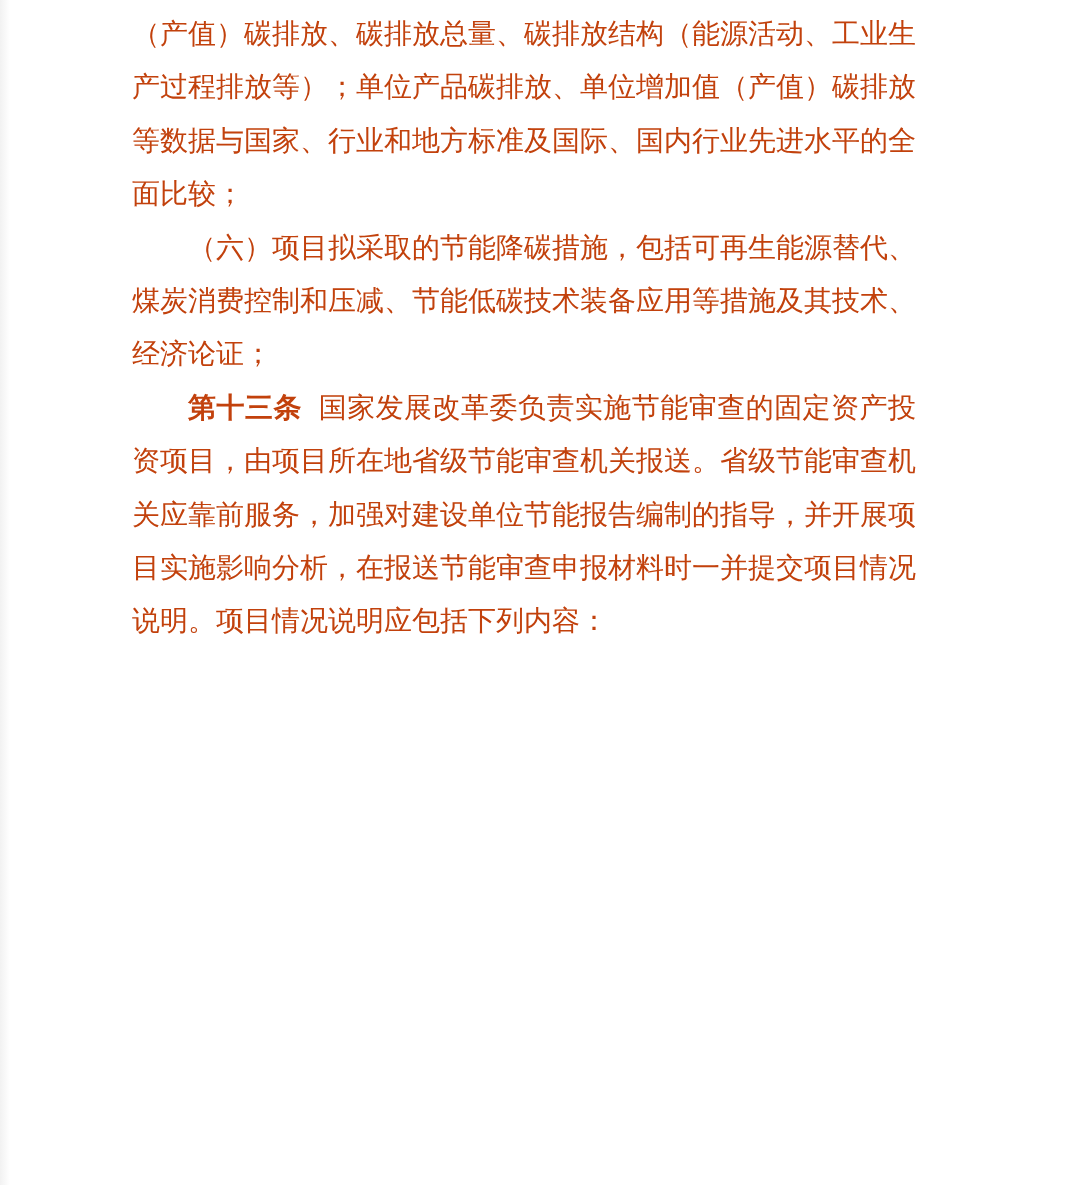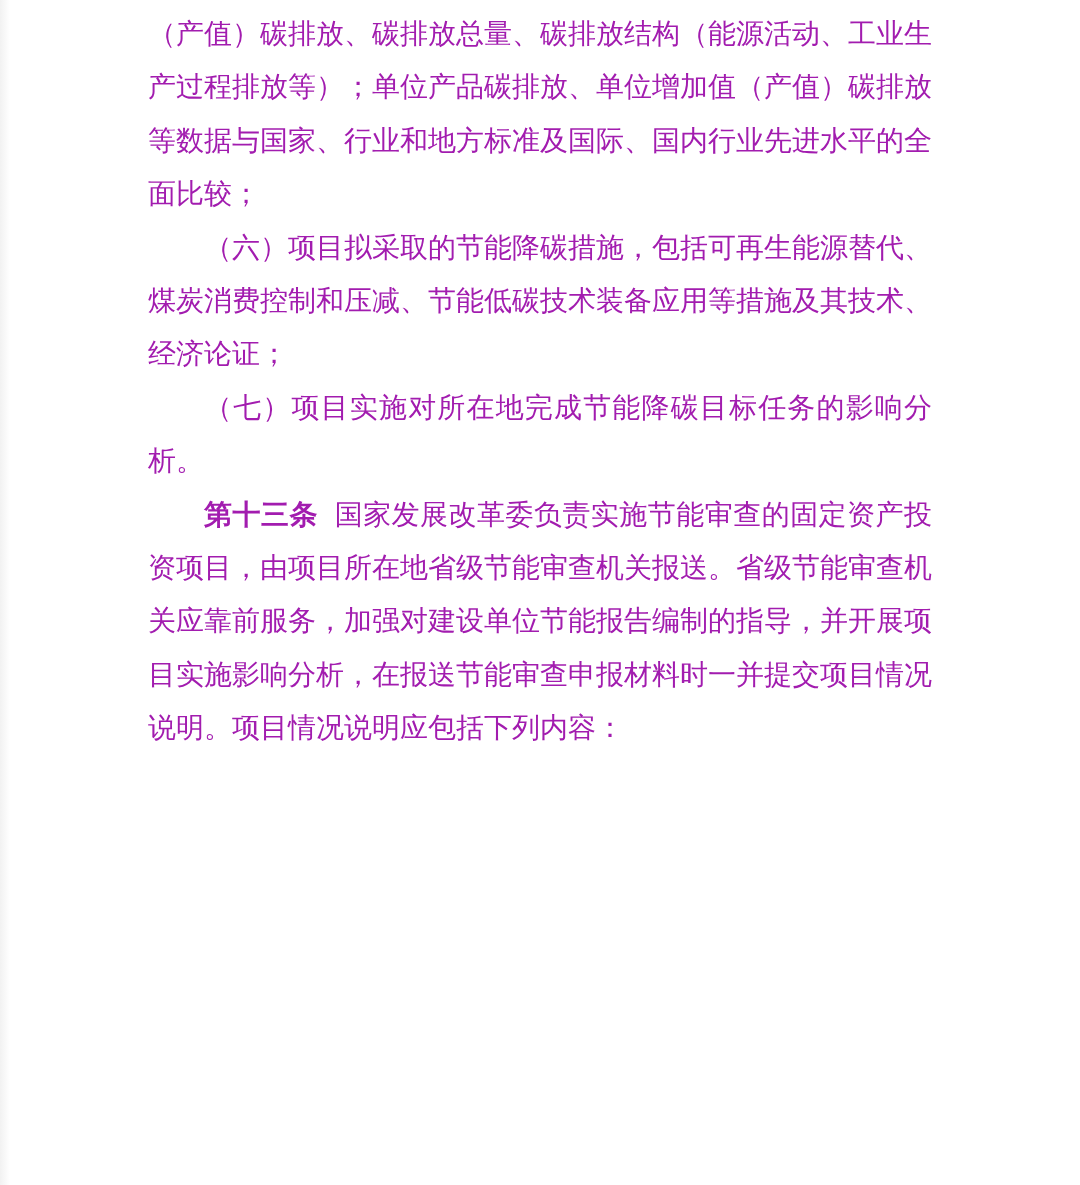--- a/index.html
+++ b/index.html
@@ -28,24 +28,24 @@
     left: 0;
     top: 0;
     width: 10px;
     height: 1185px;
     background: linear-gradient(to right, #ececec, #ffffff);
     opacity: 0.7;
     pointer-events: none;
   }
   .content {
     position: absolute;
-    left: 148px;
+    left: 132px;
     top: 7px;
     width: 784px;
-    color: #a21caf;
+    color: #c2410c;
   }
   p.para {
     margin: 0;
     padding: 0;
     font-size: 28px;
     line-height: 53.4px;
     text-align: justify;
     text-justify: inter-ideograph;
     letter-spacing: 0;
     word-break: normal;
@@ -60,16 +60,15 @@
   }
 </style>
 </head>
 <body>
 
 <div class="page">
   <div class="edge-shade"></div>
   <div class="content">
     <p class="para">（产值）碳排放、碳排放总量、碳排放结构（能源活动、工业生产过程排放等）；单位产品碳排放、单位增加值（产值）碳排放等数据与国家、行业和地方标准及国际、国内行业先进水平的全面比较；</p>
     <p class="para indent">（六）项目拟采取的节能降碳措施，包括可再生能源替代、煤炭消费控制和压减、节能低碳技术装备应用等措施及其技术、经济论证；</p>
-    <p class="para indent">（七）项目实施对所在地完成节能降碳目标任务的影响分析。</p>
     <p class="para indent"><span class="lead-bold">第十三条</span><span>国家发展改革委负责实施节能审查的固定资产投资项目，由项目所在地省级节能审查机关报送。省级节能审查机关应靠前服务，加强对建设单位节能报告编制的指导，并开展项目实施影响分析，在报送节能审查申报材料时一并提交项目情况说明。项目情况说明应包括下列内容：</span></p>
   </div>
 </div>
 
 </body></html>

